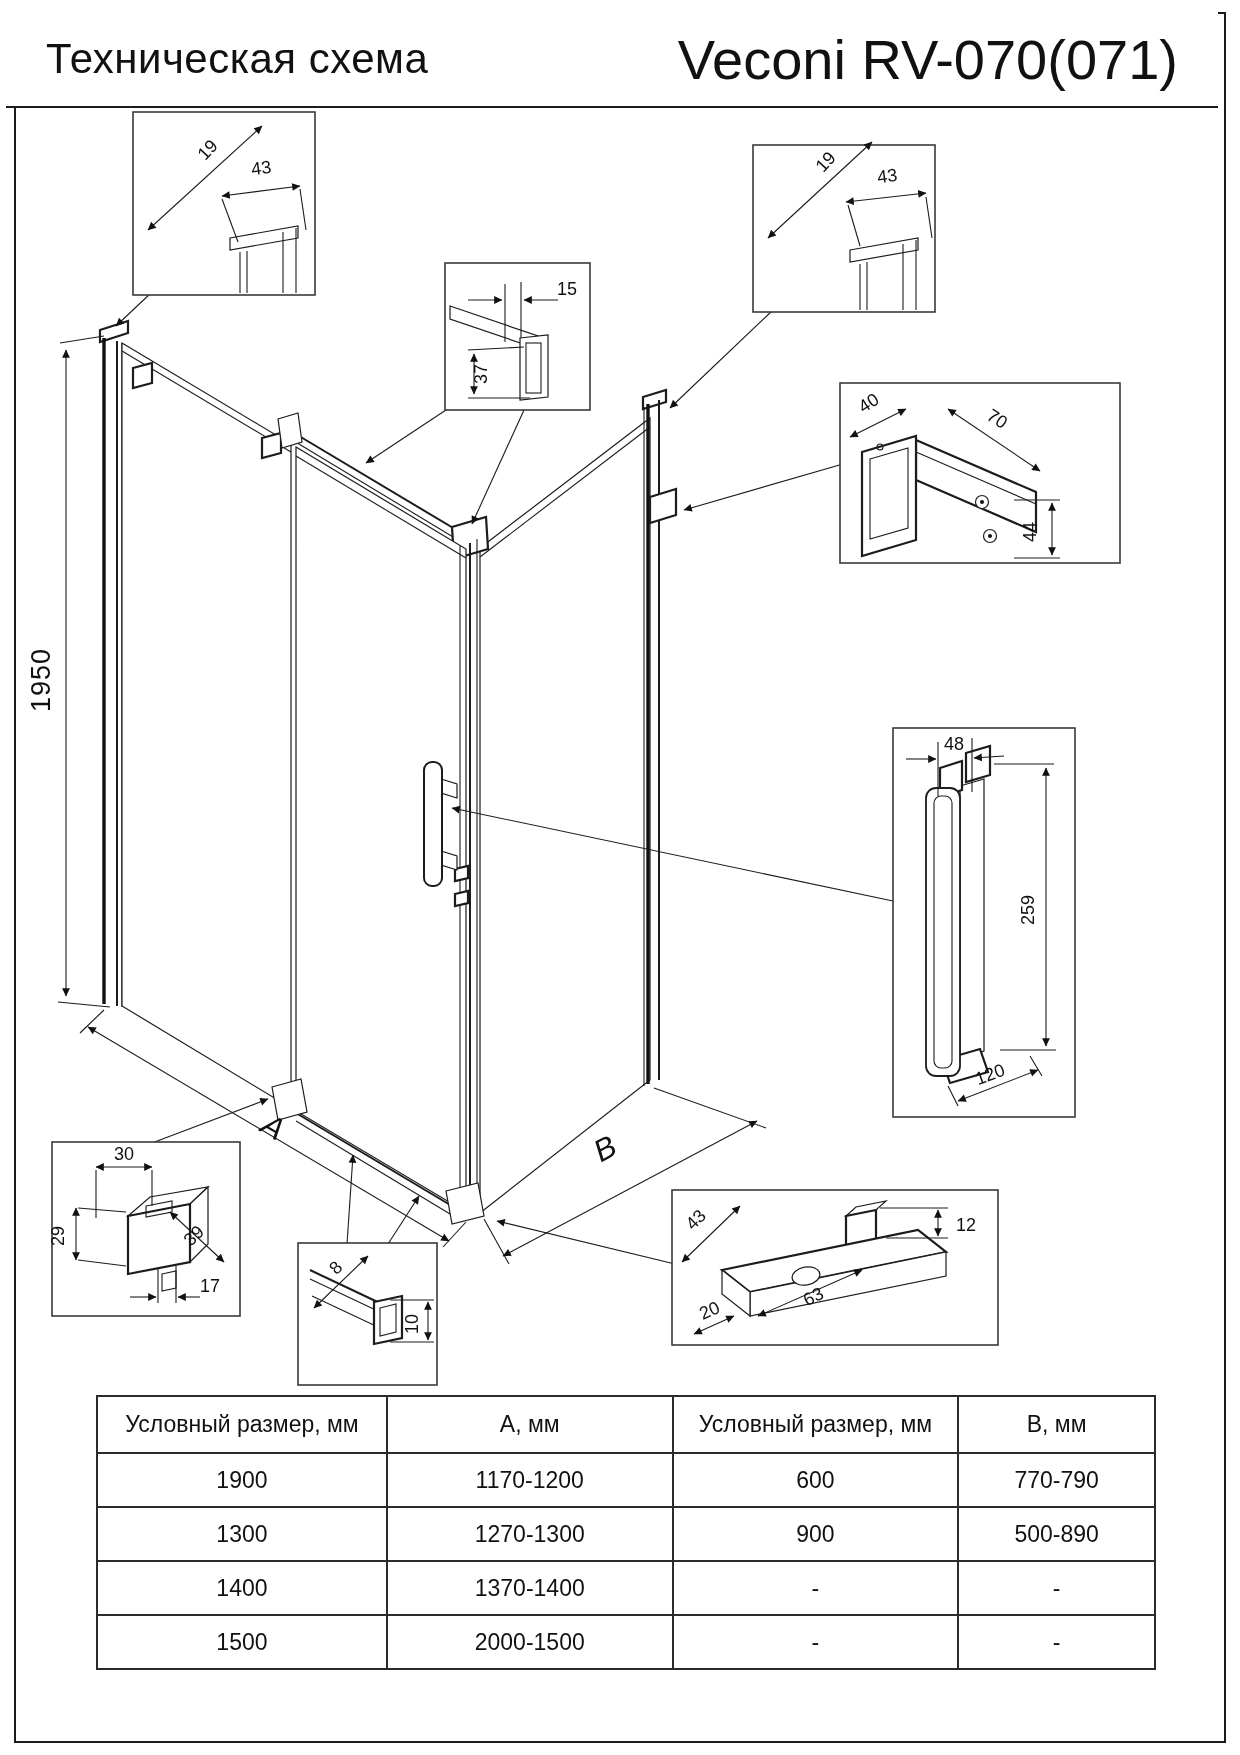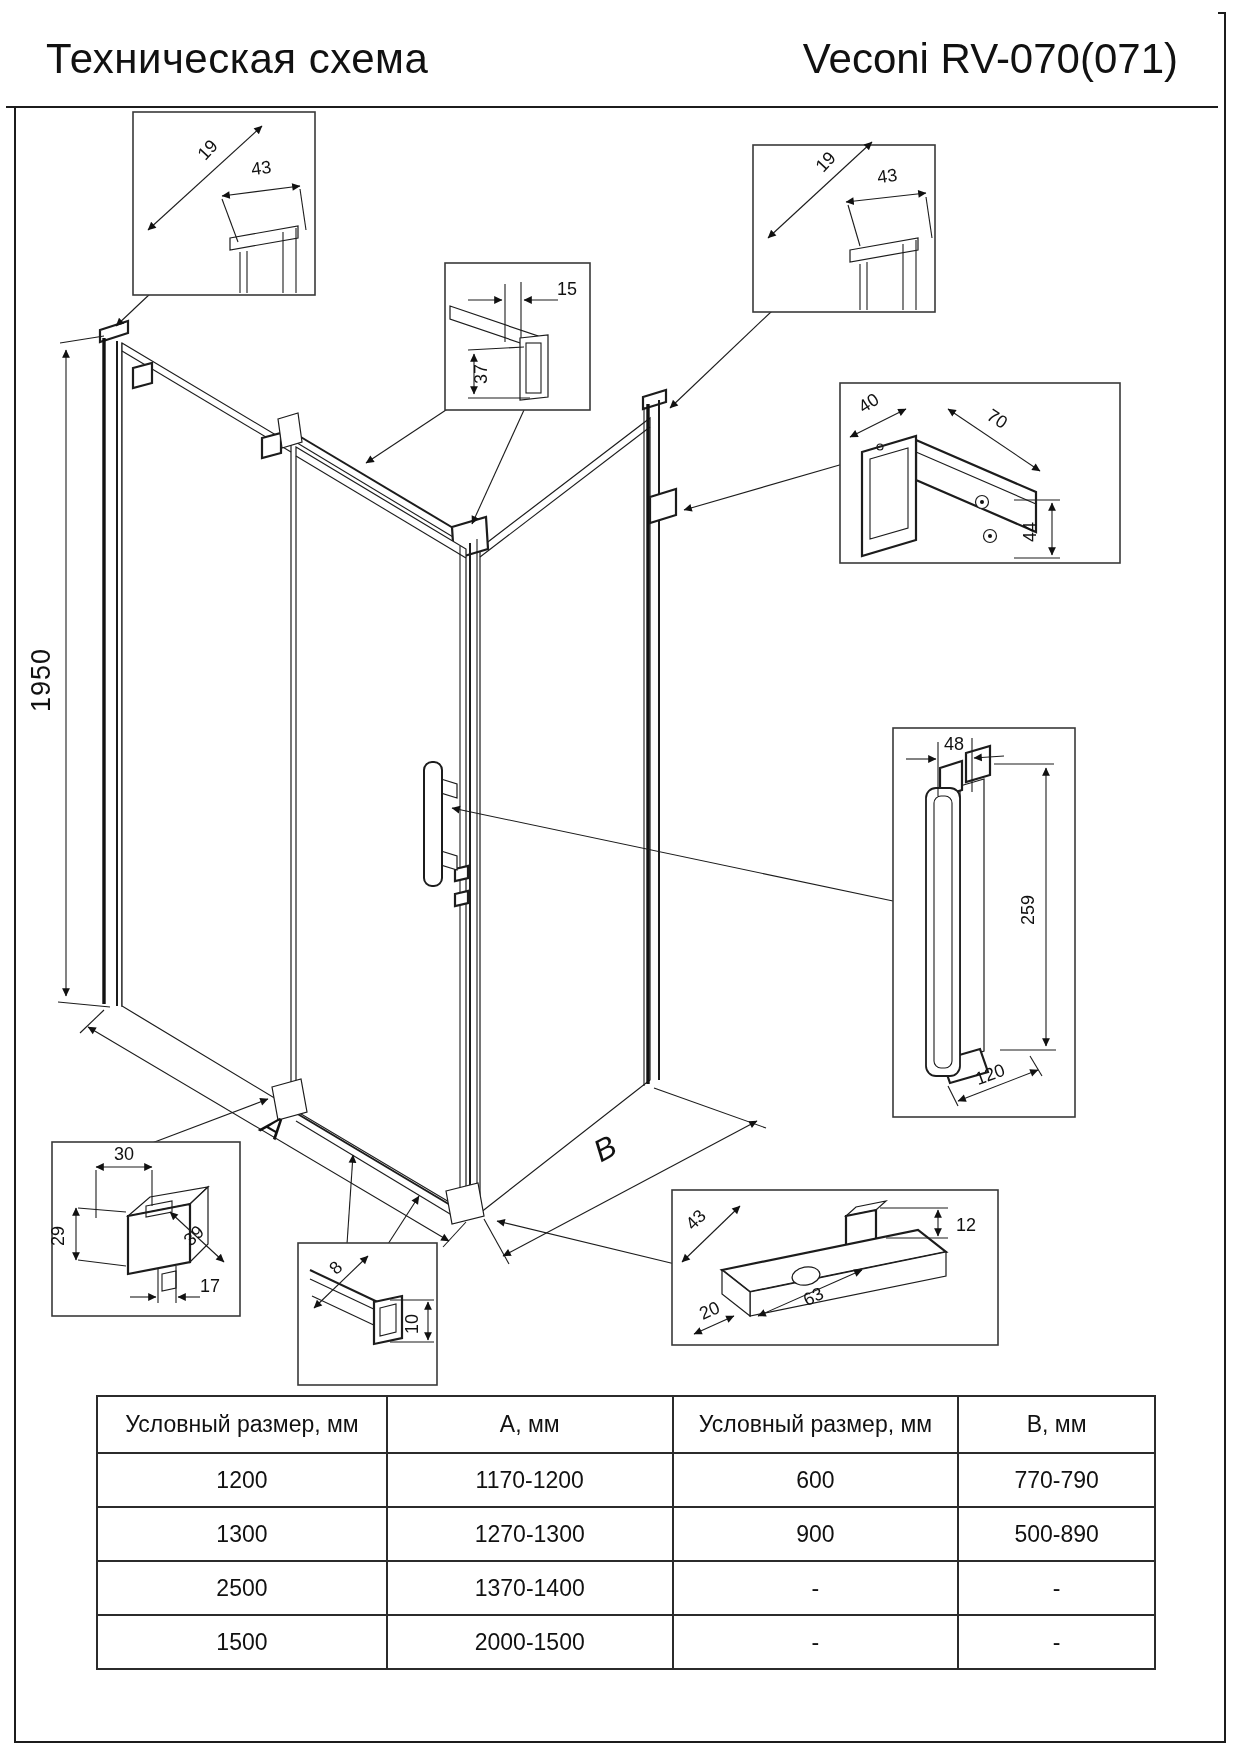--- a/index.html
+++ b/index.html
@@ -3,21 +3,21 @@
 <meta charset="utf-8">
 <style>
   *{margin:0;padding:0;box-sizing:border-box}
   html,body{background:#ffffff}
   body{font-family:"Liberation Sans",sans-serif}
   .page{position:relative;width:1240px;height:1755px;background:#fff;overflow:hidden}
   .frame{position:absolute;left:14px;top:12px;width:1212px;height:1731px;border:2px solid #1c1c1c;z-index:1}
   .hdr{position:absolute;left:6px;top:12px;width:1212px;height:96px;border-bottom:2px solid #1c1c1c;
        display:flex;align-items:center;justify-content:space-between;padding:0 40px;z-index:3;background:#fff}
   .title{font-size:42px;color:#111;letter-spacing:.5px}
-  .model{font-size:42px;color:#111}
+  .model{font-size:56px;color:#111}
   svg.draw{position:absolute;left:0;top:0;z-index:2}
   .ln{stroke:#1c1c1c;fill:none;stroke-width:1.1}
   .ln2{stroke:#1c1c1c;fill:none;stroke-width:2}
   .ln3{stroke:#111;fill:none;stroke-width:3.4}
   .wf{fill:#fff;stroke:#1c1c1c;stroke-width:1.2}
   .wf2{fill:#fff;stroke:#1c1c1c;stroke-width:2.2}
   .dbox{fill:#fff;stroke:#3a3a3a;stroke-width:1.6}
   .dim{stroke:#1c1c1c;stroke-width:1.1;fill:none}
   svg text{fill:#111;font-family:"Liberation Sans",sans-serif}
   .t17{font-size:18px}
@@ -295,33 +295,33 @@
     <thead>
       <tr>
         <th>Условный размер, мм</th>
         <th>А, мм</th>
         <th>Условный размер, мм</th>
         <th>В, мм</th>
       </tr>
     </thead>
     <tbody>
       <tr>
-        <td>1200</td>
+        <td>1900</td>
         <td>1170-1200</td>
         <td>600</td>
         <td>770-790</td>
       </tr>
       <tr>
         <td>1300</td>
         <td>1270-1300</td>
         <td>900</td>
         <td>500-890</td>
       </tr>
       <tr>
-        <td>2500</td>
+        <td>1400</td>
         <td>1370-1400</td>
         <td>-</td>
         <td>-</td>
       </tr>
       <tr>
         <td>1500</td>
         <td>2000-1500</td>
         <td>-</td>
         <td>-</td>
       </tr>

